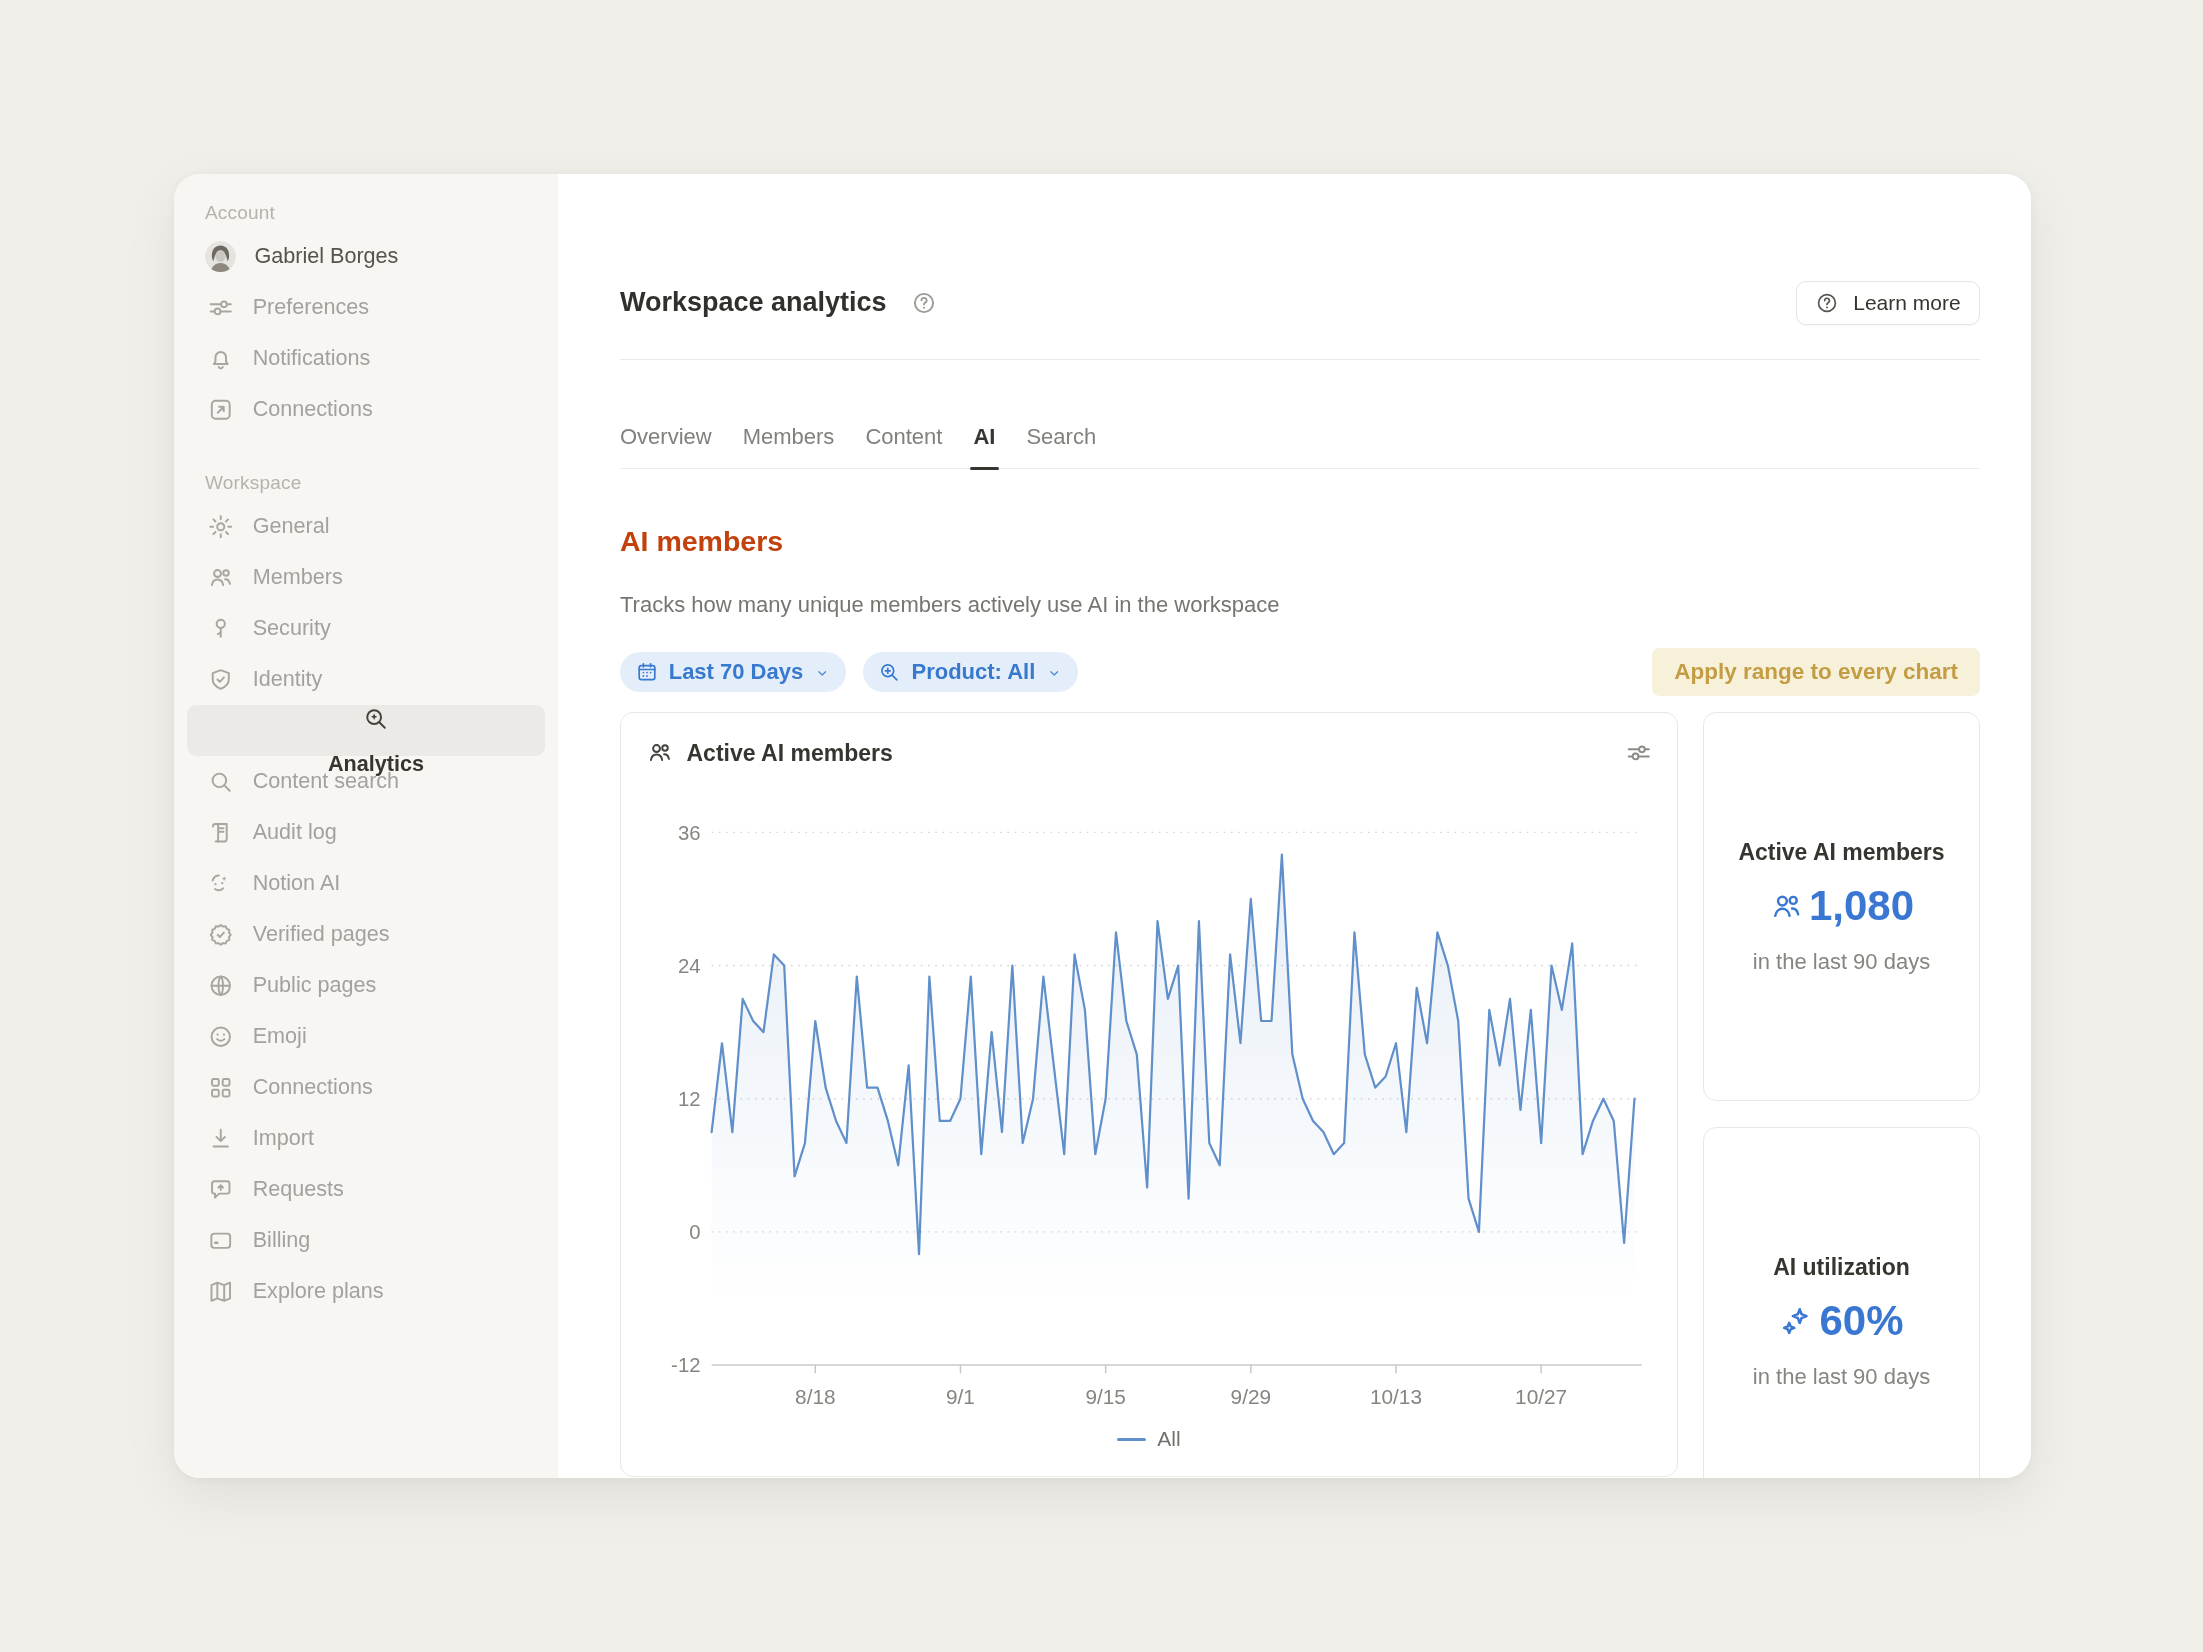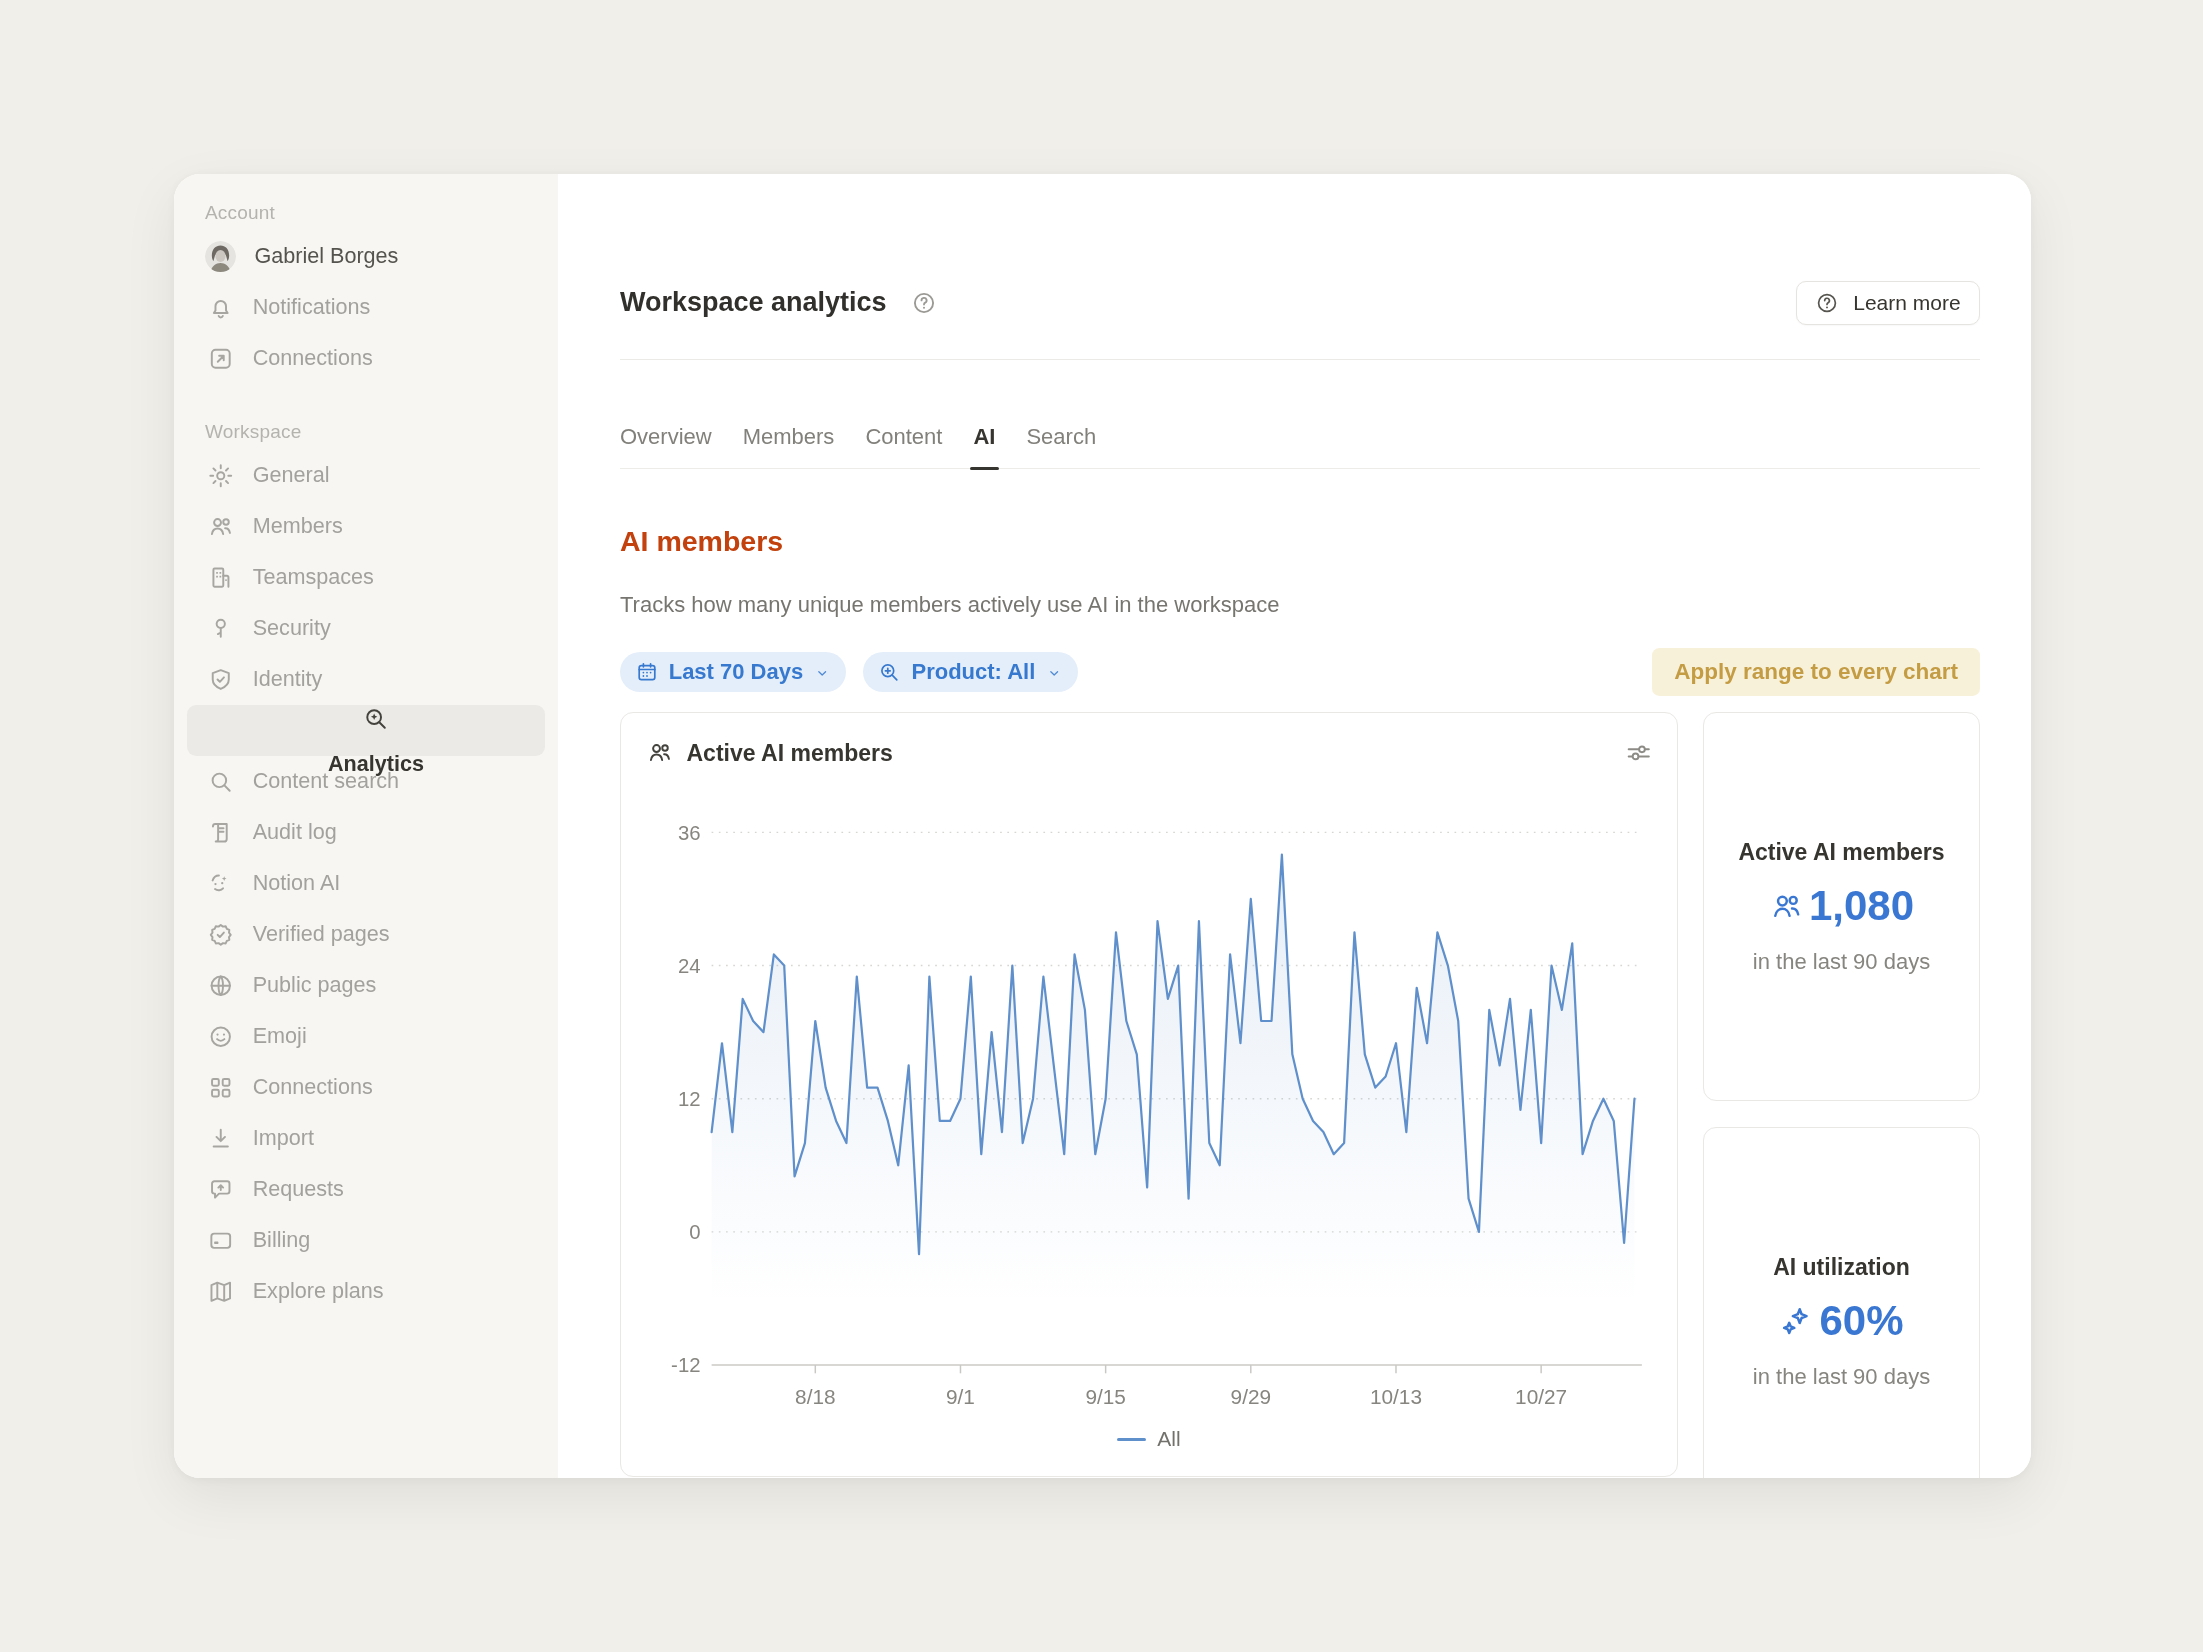--- a/index.html
+++ b/index.html
@@ -124,20 +124,31 @@
               <circle cx="17" cy="17" r="17" fill="#e6e4e0"></circle>
               <path d="M7.5 16c0-7 4.2-11 9.5-11s9.5 4 9.5 11c0 2.6-.7 4.6-1.7 6.2l-2-7.2h-11.6l-2 7.2C8.2 20.6 7.5 18.6 7.5 16z" fill="#6e6a63"></path>
               <ellipse cx="17" cy="16.5" rx="5.6" ry="6.6" fill="#ccc8c1"></ellipse>
               <path d="M6 34c1.4-6.5 5.9-9.8 11-9.8S26.6 27.5 28 34z" fill="#8d897f"></path>
             </svg></span>
           <span>Gabriel Borges</span>
         </div>
         <div class="side-item">
           <span class="ic">
             <svg viewBox="0 0 24 24" fill="none" stroke="currentColor" stroke-width="1.7" stroke-linecap="round" stroke-linejoin="round">
+              <line x1="3.2" y1="9" x2="20.8" y2="9"></line>
+              <circle cx="14.8" cy="9" r="2.5" fill="#f7f6f3"></circle>
+              <line x1="3.2" y1="15.2" x2="20.8" y2="15.2"></line>
+              <circle cx="9.2" cy="15.2" r="2.5" fill="#f7f6f3"></circle>
+            </svg>
+          </span>
+          <span>Preferences</span>
+        </div>
+        <div class="side-item">
+          <span class="ic">
+            <svg viewBox="0 0 24 24" fill="none" stroke="currentColor" stroke-width="1.7" stroke-linecap="round" stroke-linejoin="round">
               <path d="M6 16.6h12l-1.4-2.2v-3.7a4.6 4.6 0 0 0-9.2 0v3.7z"></path>
               <path d="M10.2 19.2a1.9 1.9 0 0 0 3.6 0"></path>
             </svg>
           </span>
           <span>Notifications</span>
         </div>
         <div class="side-item">
           <span class="ic">
             <svg viewBox="0 0 24 24" fill="none" stroke="currentColor" stroke-width="1.7" stroke-linecap="round" stroke-linejoin="round">
               <rect x="4.2" y="4.2" width="15.6" height="15.6" rx="3.2"></rect>
@@ -160,34 +171,20 @@
         <div class="side-item">
           <span class="ic">
             <svg viewBox="0 0 24 24" fill="none" stroke="currentColor" stroke-width="1.7" stroke-linecap="round" stroke-linejoin="round">
               <circle cx="9.2" cy="8.3" r="3"></circle>
               <path d="M4.3 18.4c.5-3.1 2.6-4.8 4.9-4.8s4.4 1.7 4.9 4.8"></path>
               <circle cx="16.6" cy="7.8" r="2.4"></circle>
               <path d="M15.8 13.3c2-.1 3.7 1.5 4.2 4.1"></path>
             </svg>
           </span>
           <span>Members</span>
-        </div>
-        <div class="side-item">
-          <span class="ic">
-            <svg viewBox="0 0 24 24" fill="none" stroke="currentColor" stroke-width="1.7" stroke-linecap="round" stroke-linejoin="round">
-              <rect x="5.6" y="4" width="8.6" height="15.8" rx="1"></rect>
-              <path d="M14.2 10.3h3.3a1.2 1.2 0 0 1 1.2 1.2v8.3"></path>
-              <rect x="8" y="7" width="1.5" height="1.5" fill="currentColor" stroke="none"></rect>
-              <rect x="10.9" y="7" width="1.5" height="1.5" fill="currentColor" stroke="none"></rect>
-              <rect x="8" y="10.3" width="1.5" height="1.5" fill="currentColor" stroke="none"></rect>
-              <rect x="10.9" y="10.3" width="1.5" height="1.5" fill="currentColor" stroke="none"></rect>
-              <rect x="15.9" y="13.4" width="1.4" height="1.4" fill="currentColor" stroke="none"></rect>
-            </svg>
-          </span>
-          <span>Teamspaces</span>
         </div>
         <div class="side-item">
           <span class="ic">
             <svg viewBox="0 0 24 24" fill="none" stroke="currentColor" stroke-width="1.7" stroke-linecap="round" stroke-linejoin="round">
               <circle cx="12" cy="7.7" r="3.6"></circle>
               <path d="M12 11.3V19M12 15.4l-2.5 1.2"></path>
             </svg>
           </span>
           <span>Security</span>
         </div>

